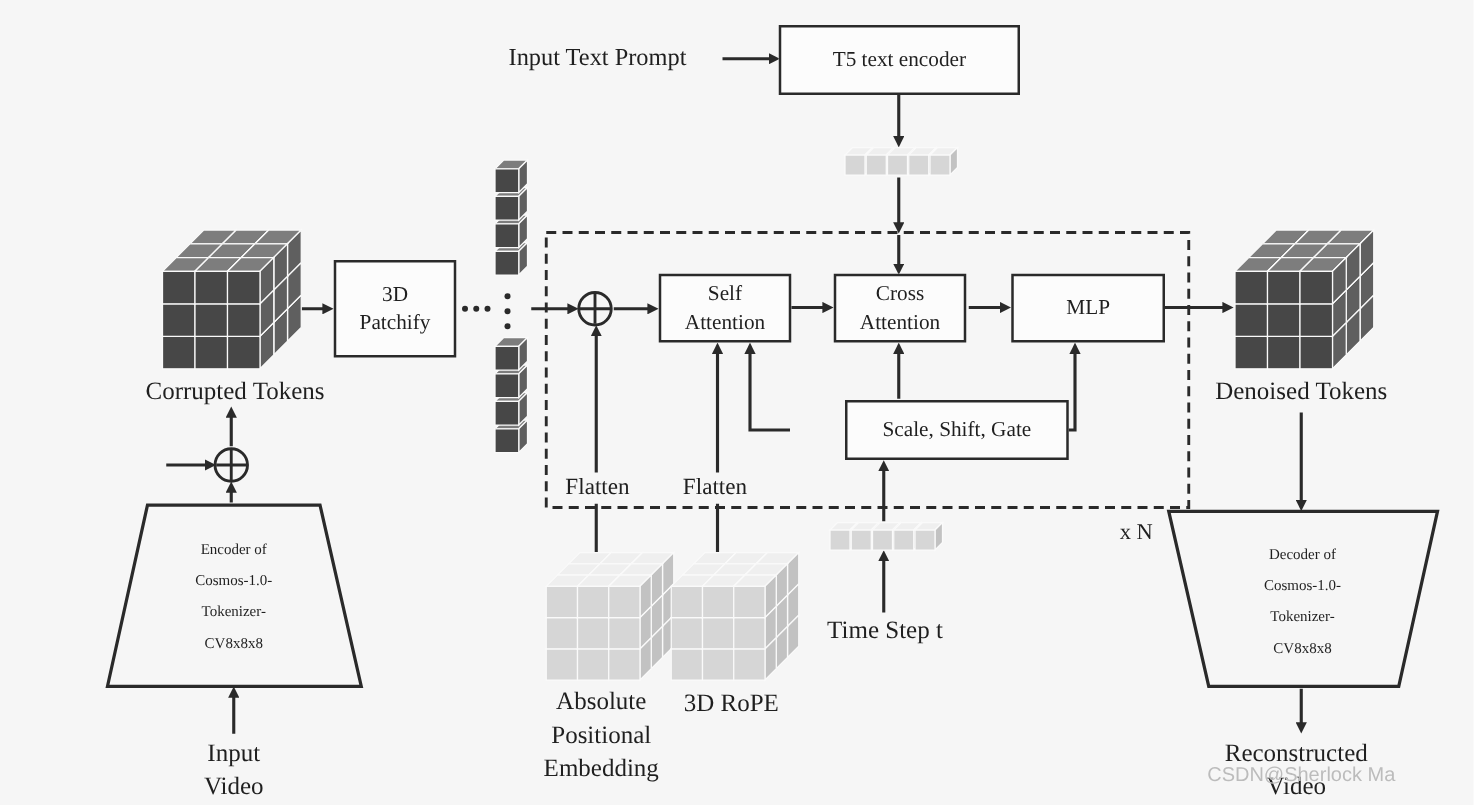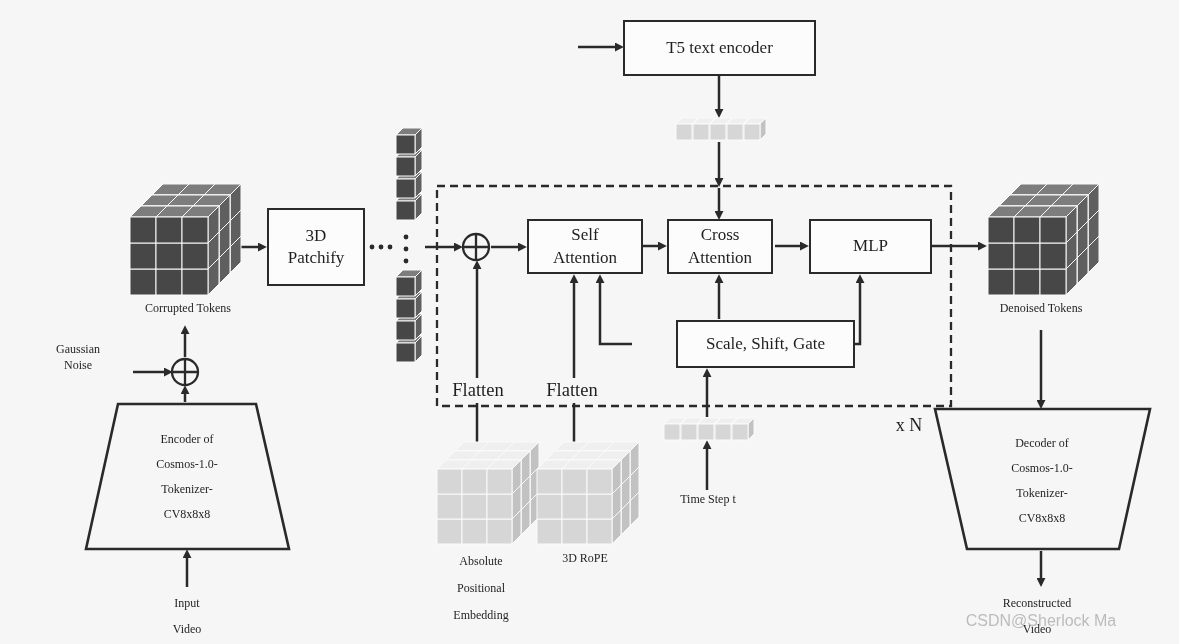--- a/index.html
+++ b/index.html
@@ -15,21 +15,21 @@
   .pluscircle { fill:var(--bg); stroke:var(--ink); stroke-width:2.3; }
   .plusline { stroke:var(--ink); stroke-width:2.3; fill:none; }
   .dot { fill:var(--ink); }
   .box {
     position:absolute; box-sizing:border-box; border:2.5px solid var(--ink);
     background:var(--boxfill); display:flex; align-items:center; justify-content:center;
     text-align:center; white-space:pre-line; font-size:17px; line-height:1.3;
   }
   .lbl {
     position:absolute; text-align:center; white-space:pre-line;
-    font-size:12px; line-height:1.35;
+    font-size:20px; line-height:1.35;
   }
   .lbl.bgmask { background:var(--bg); }
   .lbl.small { font-size:12px; line-height:25px; }
   .watermark {
     position:absolute; font-family:"Liberation Sans","DejaVu Sans",sans-serif;
     font-size:16px; color:#bcbcbc; text-align:center;
   }
 </style>
 </head>
 <body>
@@ -484,31 +484,30 @@
         <polygon points="562,469 587,469 587,494 562,494" fill="#d6d6d6" stroke="#fafafa" stroke-width="1"></polygon>
         <polygon points="587,469 596,460 621,460 612,469" fill="#efefef" stroke="#fafafa" stroke-width="1"></polygon>
         <polygon points="612,469 621,460 621,485 612,494" fill="#c2c2c2" stroke="#fafafa" stroke-width="1"></polygon>
         <polygon points="587,469 612,469 612,494 587,494" fill="#d6d6d6" stroke="#fafafa" stroke-width="1"></polygon>
       </g>
   </svg>
 
   <div class="box" style="left:623px;top:20px;width:193px;height:56px;">T5 text encoder</div>
   <div class="box" style="left:267px;top:208px;width:98px;height:78px;">3D
 Patchify</div>
-  <div class="box" style="left:527px;top:219px;width:116px;height:55px;">Self
+  <div class="box" style="left:527px;top:219px;width:106px;height:55px;">Self
 Attention</div>
   <div class="box" style="left:667px;top:219px;width:106px;height:55px;">Cross
 Attention</div>
   <div class="box" style="left:809px;top:219px;width:123px;height:55px;">MLP</div>
   <div class="box" style="left:632px;top:320px;width:179px;height:48px;margin-left:44px;">Scale, Shift, Gate</div>
 
+  <div class="lbl" style="left:378px;top:34px;width:200px;font-size:19.5px;">Input Text Prompt</div>
   <div class="lbl" style="left:94px;top:300px;width:188px;">Corrupted Tokens</div>
   <div class="lbl" style="left:947px;top:300px;width:188px;">Denoised Tokens</div>
-  <div class="lbl" style="left:14px;top:341px;width:128px;">Gaussian
-Noise</div>
   <div class="lbl bgmask" style="left:441px;top:378px;width:74px;font-size:18.5px;">Flatten</div>
   <div class="lbl bgmask" style="left:535px;top:378px;width:74px;font-size:18.5px;">Flatten</div>
   <div class="lbl" style="left:402px;top:548px;width:158px;line-height:27px;">Absolute
 Positional
 Embedding</div>
   <div class="lbl" style="left:521px;top:550px;width:128px;">3D RoPE</div>
   <div class="lbl" style="left:648px;top:491px;width:120px;">Time Step t</div>
   <div class="lbl" style="left:884px;top:413px;width:50px;font-size:18px;">x N</div>
   <div class="lbl small" style="left:105px;top:427px;width:164px;">Encoder of
 Cosmos-1.0-

